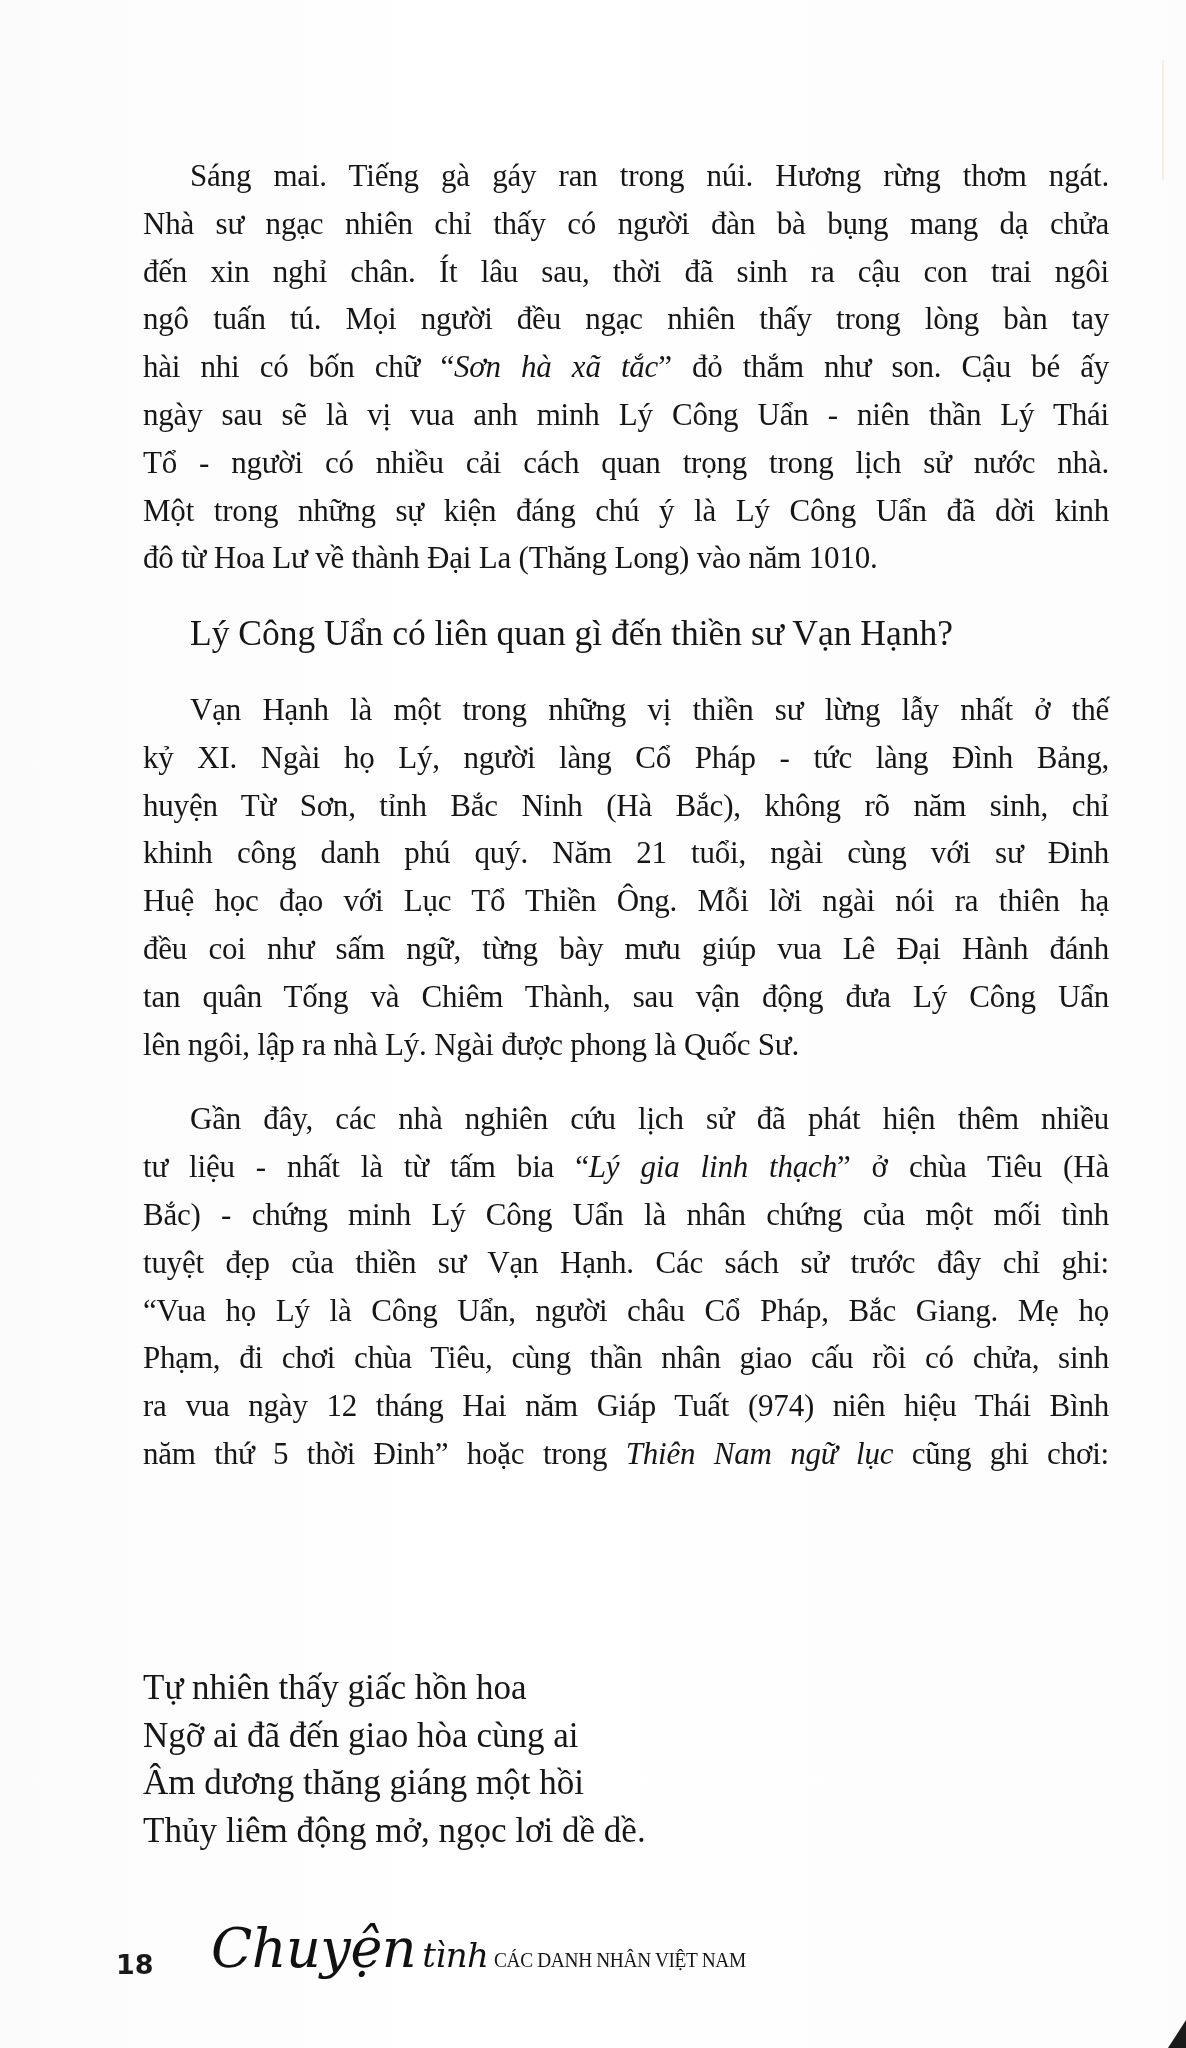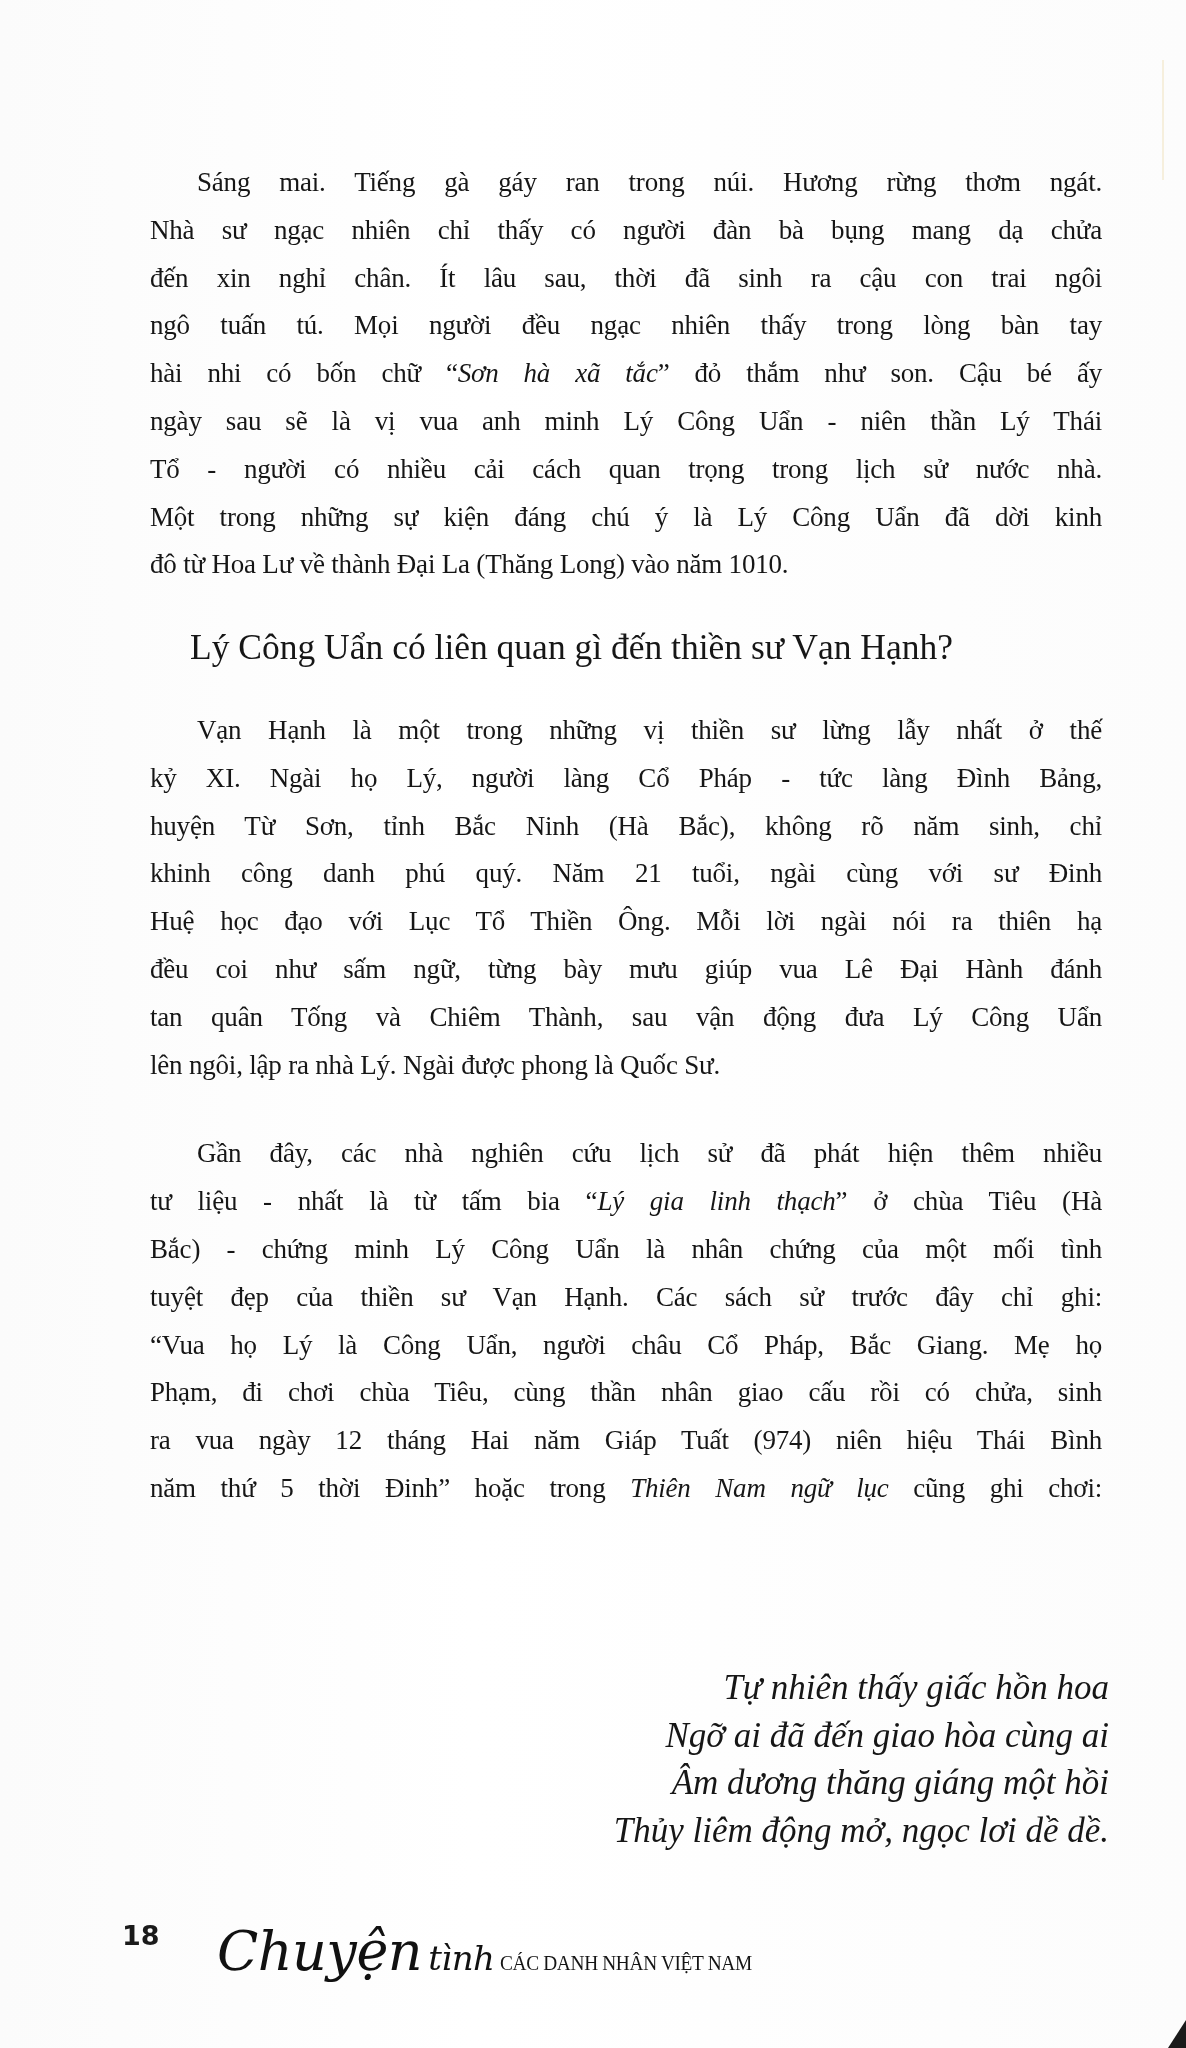--- a/index.html
+++ b/index.html
@@ -16,42 +16,42 @@
     background: linear-gradient(90deg, #fbfbfb 0%, #ffffff 40%, #fcfcfc 100%);
   }
   .edge-line {
     position: absolute; right: 22px; top: 60px; width: 2px; height: 120px;
     background: #f1e6c8; opacity: 0.6;
   }
   .text-block {
     position: absolute; left: 143px; top: 152px; width: 966px;
   }
   .para {
-    font-size: 27px;
+    font-size: 31px;
     line-height: 47.8px;
     text-align: justify;
     text-indent: 47px;
-    margin: 7px;
+    margin: 0;
     letter-spacing: -0.2px;
   }
   .line { display: block; text-align-last: justify; text-indent: 0; white-space: nowrap; }
   .line.first { padding-left: 47px; }
   .line.last { text-align-last: left; font-family: Liberation Serif, serif; }
   .gap-q { height: 28px; }
   .gap-p { height: 27px; }
   .question { font-size: 35.5px; line-height: 47.8px; padding-left: 47px; margin: 0; }
   em { font-style: italic; }
   .poem {
     position: absolute; left: 143px; top: 1664px; width: 966px;
-    text-align: right; font-style: italic; font-size: 35px; line-height: 47.5px;
+    text-align: left; font-size: 35px; line-height: 47.5px;
   }
   .poem .pline { display: block; }
   .footer {
-    position: absolute; left: 122px; top: 1920px; height: 60px;
-    display: flex; align-items: flex-start;
+    position: absolute; left: 116px; top: 1920px; height: 60px;
+    display: flex; align-items: flex-end;
   }
   .page-number {
     font-family: "DejaVu Sans", "Liberation Sans", sans-serif;
     font-size: 27px; font-weight: bold; color: #1a1a1a; width: 95px;
   }
   .book-title { display: flex; align-items: baseline; }
   .script {
     font-family: "DejaVu Serif", serif; font-style: italic;
     font-size: 34px; color: #111; letter-spacing: -0.5px;
     margin-right: 6px;

